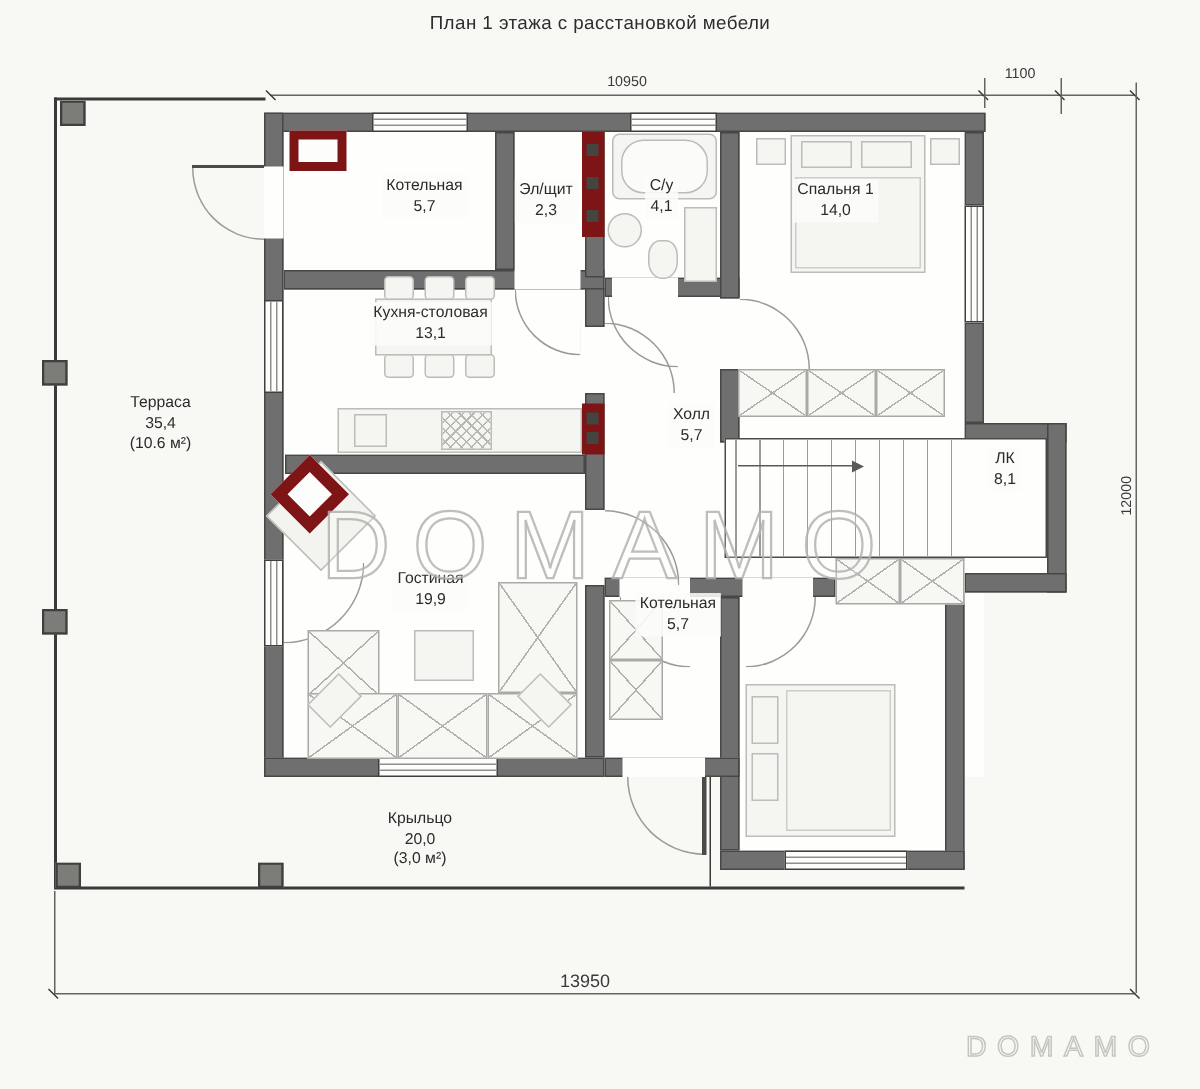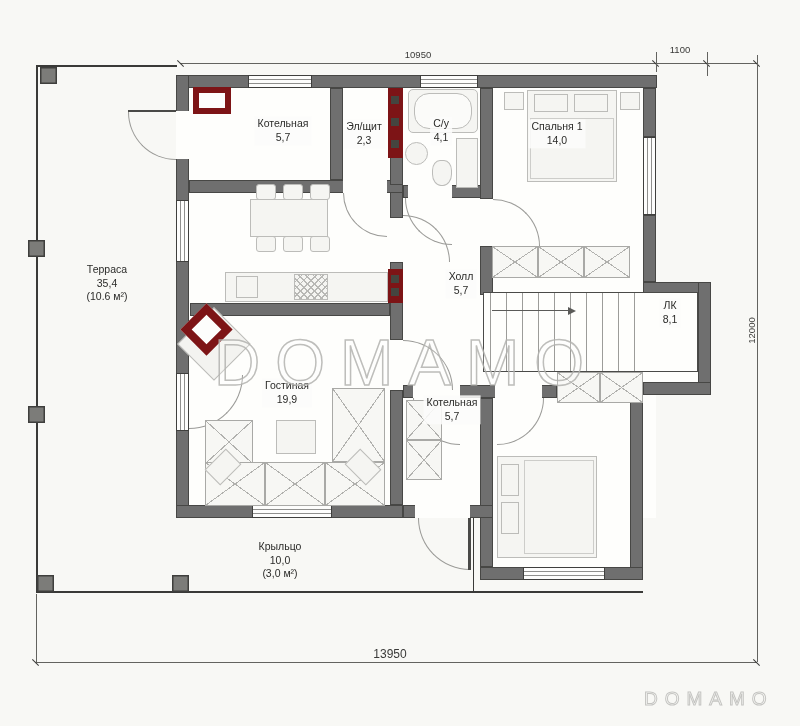--- a/index.html
+++ b/index.html
@@ -69,20 +69,21 @@
   .wm{position:absolute;font-weight:normal;color:rgba(255,255,255,.25);
       -webkit-text-stroke:1.5px #b3b3b0;opacity:.85;white-space:nowrap;}
   .wm-center{left:214px;top:326px;font-size:64px;letter-spacing:15px;}
   .wm-corner{left:644px;top:688px;font-size:19px;letter-spacing:7px;-webkit-text-stroke:1px #bcbcb9;}
 </style>
 </head>
 <body>
 
 <div id="canvas">
 
+  <div class="title">План 1 этажа с расстановкой мебели</div>
 
   <div class="roombg" style="left:176px;top:75px;width:480px;height:443px"></div>
   <div class="roombg" style="left:643px;top:282px;width:68px;height:113px"></div>
   <div class="roombg" style="left:480px;top:395px;width:163px;height:185px"></div>
 
   <div class="tline" style="left:36px;top:65px;width:141px;height:2px"></div>
   <div class="tline" style="left:36px;top:65px;width:2px;height:527px"></div>
   <div class="tline" style="left:36px;top:591px;width:607px;height:2px"></div>
   <div class="tline" style="left:473px;top:518px;width:1px;height:73px"></div>
   <div class="post" style="left:40px;top:67px"></div>
@@ -216,20 +217,24 @@
     <div>2,3</div>
   </div>
   <div class="room-label" style="left:441px;top:131px">
     <div>С/у</div>
     <div>4,1</div>
   </div>
   <div class="room-label" style="left:557px;top:134px">
     <div>Спальня 1</div>
     <div>14,0</div>
   </div>
+  <div class="room-label" style="left:287px;top:216px">
+    <div>Кухня-столовая</div>
+    <div>13,1</div>
+  </div>
   <div class="room-label" style="left:107px;top:283px;background:transparent">
     <div>Терраса</div>
     <div>35,4</div>
     <div>(10.6 м²)</div>
   </div>
   <div class="room-label" style="left:461px;top:284px">
     <div>Холл</div>
     <div>5,7</div>
   </div>
   <div class="room-label" style="left:670px;top:313px">
@@ -239,21 +244,21 @@
   <div class="room-label" style="left:287px;top:393px">
     <div>Гостиная</div>
     <div>19,9</div>
   </div>
   <div class="room-label" style="left:452px;top:410px">
     <div>Котельная</div>
     <div>5,7</div>
   </div>
   <div class="room-label" style="left:280px;top:560px;background:transparent">
     <div>Крыльцо</div>
-    <div>10,0</div>
+    <div>20,0</div>
     <div>(3,0 м²)</div>
   </div>
 
   <div class="dim-h" style="left:180px;top:63px;width:577px"></div>
   <div class="tick" style="left:176px;top:63px"></div>
   <div class="tick" style="left:651px;top:63px"></div>
   <div class="tick" style="left:702px;top:63px"></div>
   <div class="tick" style="left:752px;top:63px"></div>
   <div class="dim-v" style="left:656px;top:52px;height:20px"></div>
   <div class="dim-v" style="left:707px;top:52px;height:24px"></div>

